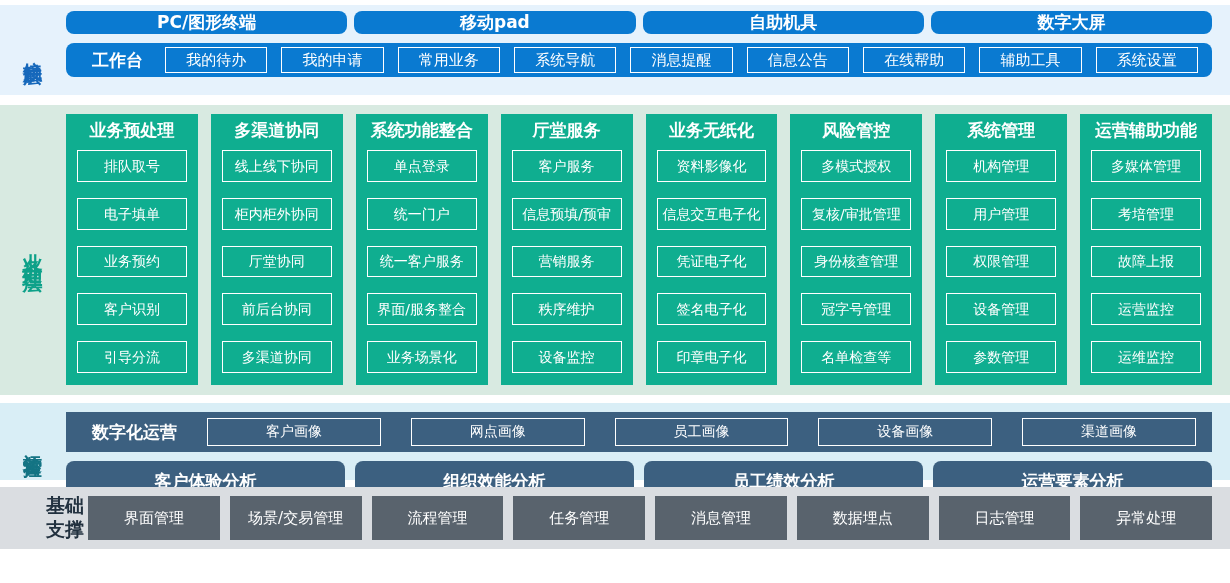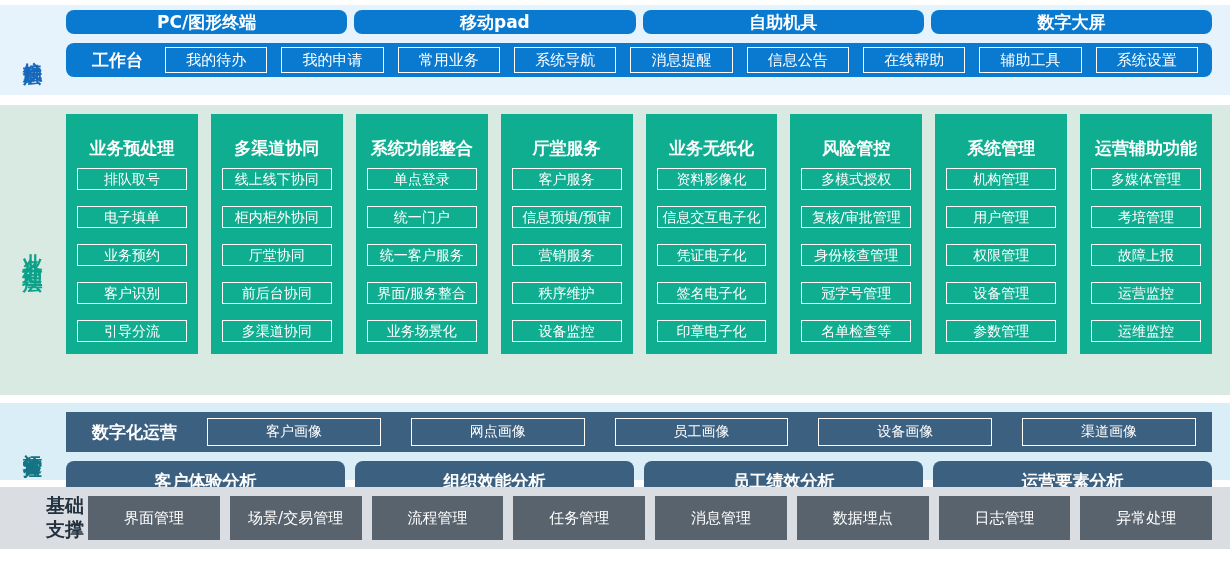--- a/index.html
+++ b/index.html
@@ -16,21 +16,21 @@
     writing-mode:vertical-lr; text-orientation:upright;
     font-weight:bold; font-size:20px; letter-spacing:5px; line-height:1;
   }
   .h-label { font-weight:bold; font-size:19px; line-height:1.25; text-align:center; width:46px; }
   .band-content { flex:1; padding-right:18px; min-width:0; }
 
   
   .band-contact { background:#e6f2fc; height:90px; margin-top:5px; }
   .band-contact .v-label { color:#1668bb; font-size:19px; letter-spacing:3px; }
   .band-contact .band-content { padding-top:5px; }
-  .channel-row { display:flex; gap:7px; height:24px; }
+  .channel-row { display:flex; gap:7px; height:24px;align-items:center; }
   .channel-btn {
     flex:1; background:#0a7ad1; color:#fff; font-weight:bold; font-size:17px;
     display:flex; align-items:center; justify-content:center; border-radius:8px;
     cursor:pointer;
   }
   .workbench-bar {
     margin-top:9px; height:34px; background:#0a7ad1; border-radius:8px;
     display:flex; align-items:center; padding:0 14px 0 26px;
   }
   .wb-label { color:#fff; font-weight:bold; font-size:17px; margin-right:22px; white-space:nowrap; }
@@ -39,22 +39,22 @@
     flex:1; height:26px; border:1px solid #ffffff; color:#fff; font-size:15px;
     display:flex; align-items:center; justify-content:center; white-space:nowrap; cursor:pointer;
   }
 
   
   .band-business { background:#d8eae1; height:290px; margin-top:10px; }
   .band-business .v-label { color:#0da189; }
   .band-business .band-content { padding-top:9px; }
   .columns { display:flex; gap:13px; }
   .biz-col {
-    flex:1; min-width:0; height:240px; background:#0fae90;
-    padding:20px 11px 12px; display:flex; flex-direction:column;
+    flex:1; min-width:0; height:271px; background:#0fae90;
+    padding:2px 11px 12px; display:flex; flex-direction:column;
   }
   .biz-col-title {
     color:#fff; font-weight:bold; font-size:17px; text-align:center;
     height:28px; display:flex; align-items:center; justify-content:center; white-space:nowrap;
   }
   .biz-col-items { flex:1; display:flex; flex-direction:column; justify-content:space-between; margin-top:6px; gap:16px; }
   .biz-item {
     flex:1; border:1px solid #ffffff; color:#fff; font-size:14px;
     display:flex; align-items:center; justify-content:center; text-align:center;
     line-height:1.15; padding:1px 2px; cursor:pointer;

